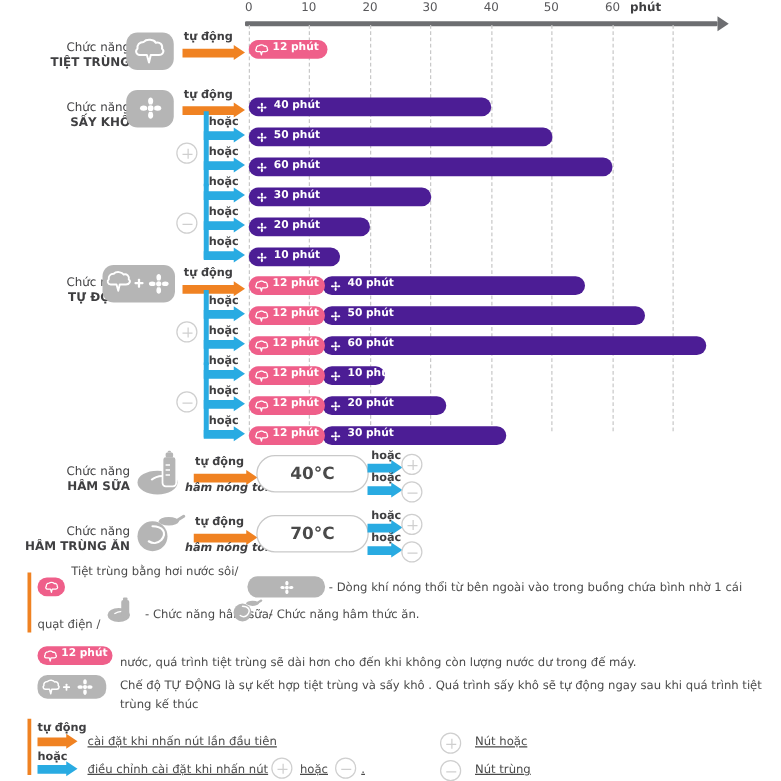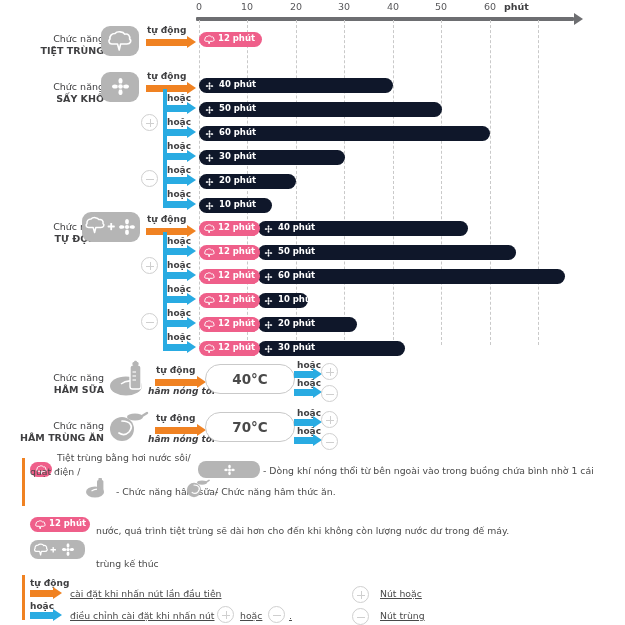--- a/index.html
+++ b/index.html
@@ -39,21 +39,21 @@
      border-top:6.5px solid transparent;border-bottom:6.5px solid transparent;border-left:9px solid #f08222;}
   .arrow-blue{position:absolute;height:7px;background:#29abe2;}
   .arrow-blue:after{content:"";position:absolute;right:-8px;top:-3px;width:0;height:0;
      border-top:6.5px solid transparent;border-bottom:6.5px solid transparent;border-left:9px solid #29abe2;}
   .blue-stem{position:absolute;width:4px;background:#29abe2;}
   .tag-auto{position:absolute;font-size:9px;color:#3f3f41;font-weight:bold;}
   .tag-or{position:absolute;font-size:9px;color:#3f3f41;font-weight:bold;}
   .tag-heat{position:absolute;font-size:9px;color:#3f3f41;font-style:italic;font-weight:bold;}
 
   
-  .bar-gray{position:absolute;height:15px;background:#0f172a;border-radius:8px;}
+  .bar-gray{position:absolute;height:15px;background:#4c1d95;border-radius:8px;}
   .bar-gray .bar-txt{position:absolute;left:20px;top:1px;font-size:8.5px;color:#ffffff;font-weight:bold;white-space:nowrap;}
   .bar-gray .bar-ico{position:absolute;left:5px;top:3px;}
   .pill-pink{position:absolute;height:15px;background:#ef5f8a;border-radius:8px;}
   .pill-pink .bar-txt{position:absolute;left:19px;top:1px;font-size:8.5px;color:#ffffff;font-weight:bold;white-space:nowrap;}
   .pill-pink .bar-ico{position:absolute;left:5px;top:3px;}
 
   
   .circle-btn{position:absolute;width:17px;height:17px;border-radius:50%;border:1px solid #cfcfcf;box-sizing:border-box;}
   .circle-btn:before,.circle-btn:after{content:"";position:absolute;background:#cfcfcf;}
   .circle-btn:before{left:3.5px;top:7.5px;width:8px;height:1.4px;}
@@ -442,21 +442,21 @@
     <svg width="15" height="14" viewBox="0 0 15 14">
         <circle cx="7.5" cy="7" r="1.5" fill="#fff"></circle>
         <path d="M6.7 5.2 C5.8 3.7 6.2 1.8 7.5 1.8 C8.8 1.8 9.2 3.7 8.3 5.2 Z" fill="#fff"></path>
         <path d="M9.3 6.3 C10.8 5.4 12.7 5.8 12.7 7 C12.7 8.2 10.8 8.6 9.3 7.7 Z" fill="#fff"></path>
         <path d="M8.3 8.8 C9.2 10.3 8.8 12.2 7.5 12.2 C6.2 12.2 5.8 10.3 6.7 8.8 Z" fill="#fff"></path>
         <path d="M5.7 7.7 C4.2 8.6 2.3 8.2 2.3 7 C2.3 5.8 4.2 5.4 5.7 6.3 Z" fill="#fff"></path>
       </svg>
   </div>
   <div class="legend-text" style="left:263px;top:463px">-  Dòng khí nóng thổi từ bên ngoài vào trong buồng chứa bình nhờ 1 cái</div>
 
-  <div class="legend-text" style="left:30px;top:464px">quạt điện /</div>
+  <div class="legend-text" style="left:30px;top:492px">quạt điện /</div>
   <div class="mini-icon" style="left:85px;top:477px">
     <svg width="24" height="22" viewBox="0 0 24 22">
       <ellipse cx="10" cy="15" rx="9" ry="5.6" fill="#b5b5b5"></ellipse>
       <path d="M6.5 14 C10 11.6 15 11.6 17 13.4" stroke="#fff" stroke-width="1.1" fill="none"></path>
       <rect x="12" y="3" width="6.4" height="14" rx="1.6" fill="#b5b5b5"></rect>
       <rect x="13.4" y="1" width="3.6" height="2.6" rx="0.8" fill="#b5b5b5"></rect>
     </svg>
   </div>
   <div class="legend-text" style="left:116px;top:484px">- Chức năng hâm sữa/</div>
   <div class="mini-icon" style="left:185px;top:477px">
@@ -486,20 +486,21 @@
         </g>
       <g transform="translate(26,-1)">
         <circle cx="9" cy="8.6" r="1.7" fill="#fff"></circle>
         <path d="M8.1 6.4 C7.1 4.7 7.6 2.3 9 2.3 C10.4 2.3 10.9 4.7 9.9 6.4 Z" fill="#fff"></path>
         <path d="M10.9 7.7 C12.6 6.6 15 7.1 15 8.6 C15 10.1 12.6 10.6 10.9 9.5 Z" fill="#fff"></path>
         <path d="M9.9 10.8 C10.9 12.5 10.4 14.9 9 14.9 C7.6 14.9 7.1 12.5 8.1 10.8 Z" fill="#fff"></path>
         <path d="M7.1 9.5 C5.4 10.6 3 10.1 3 8.6 C3 7.1 5.4 6.6 7.1 7.7 Z" fill="#fff"></path>
       </g>
     </svg>
   </div>
+  <div class="legend-text" style="left:96px;top:541px;width:520px">Chế độ TỰ ĐỘNG là sự kết hợp tiệt trùng và sấy khô .  Quá trình sấy khô sẽ tự động ngay sau khi quá trình tiệt</div>
   <div class="legend-text" style="left:96px;top:556px;width:520px">trùng kế thúc</div>
 
   <div id="bottom-rule"></div>
 
   <div class="key-tag" style="left:30px;top:578px">tự động</div>
   <div class="key-arrow-orange" style="left:30px;top:590px"></div>
   <div class="key-txt" style="left:70px;top:588px">cài đặt khi nhấn nút lần đầu tiên</div>
 
   <div class="key-tag" style="left:30px;top:601px">hoặc</div>
   <div class="key-arrow-blue" style="left:30px;top:612px"></div>

